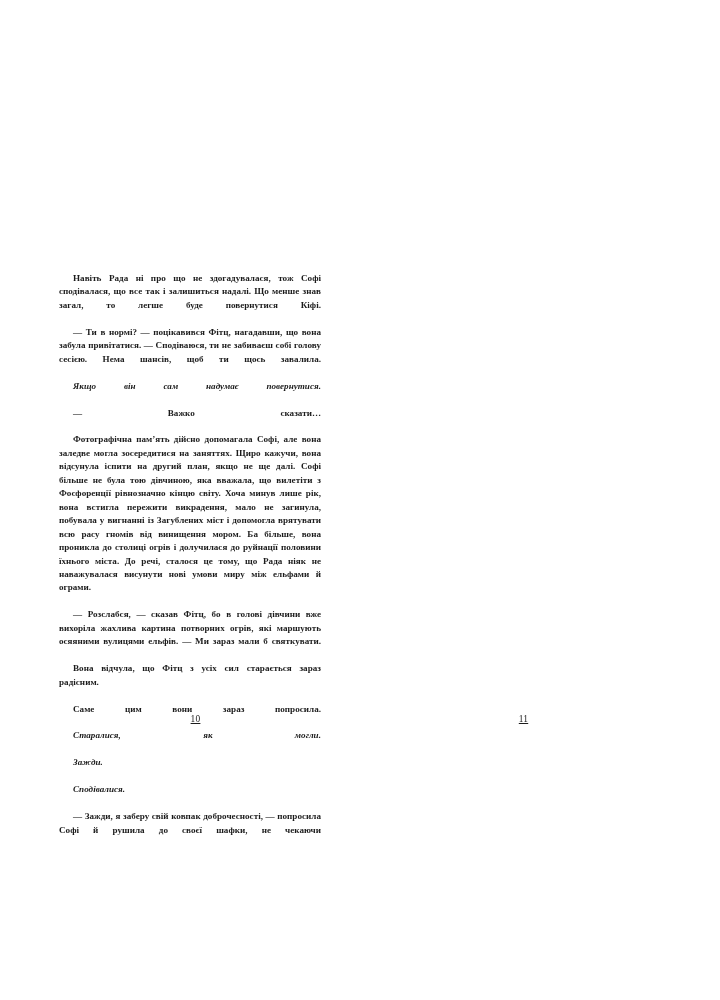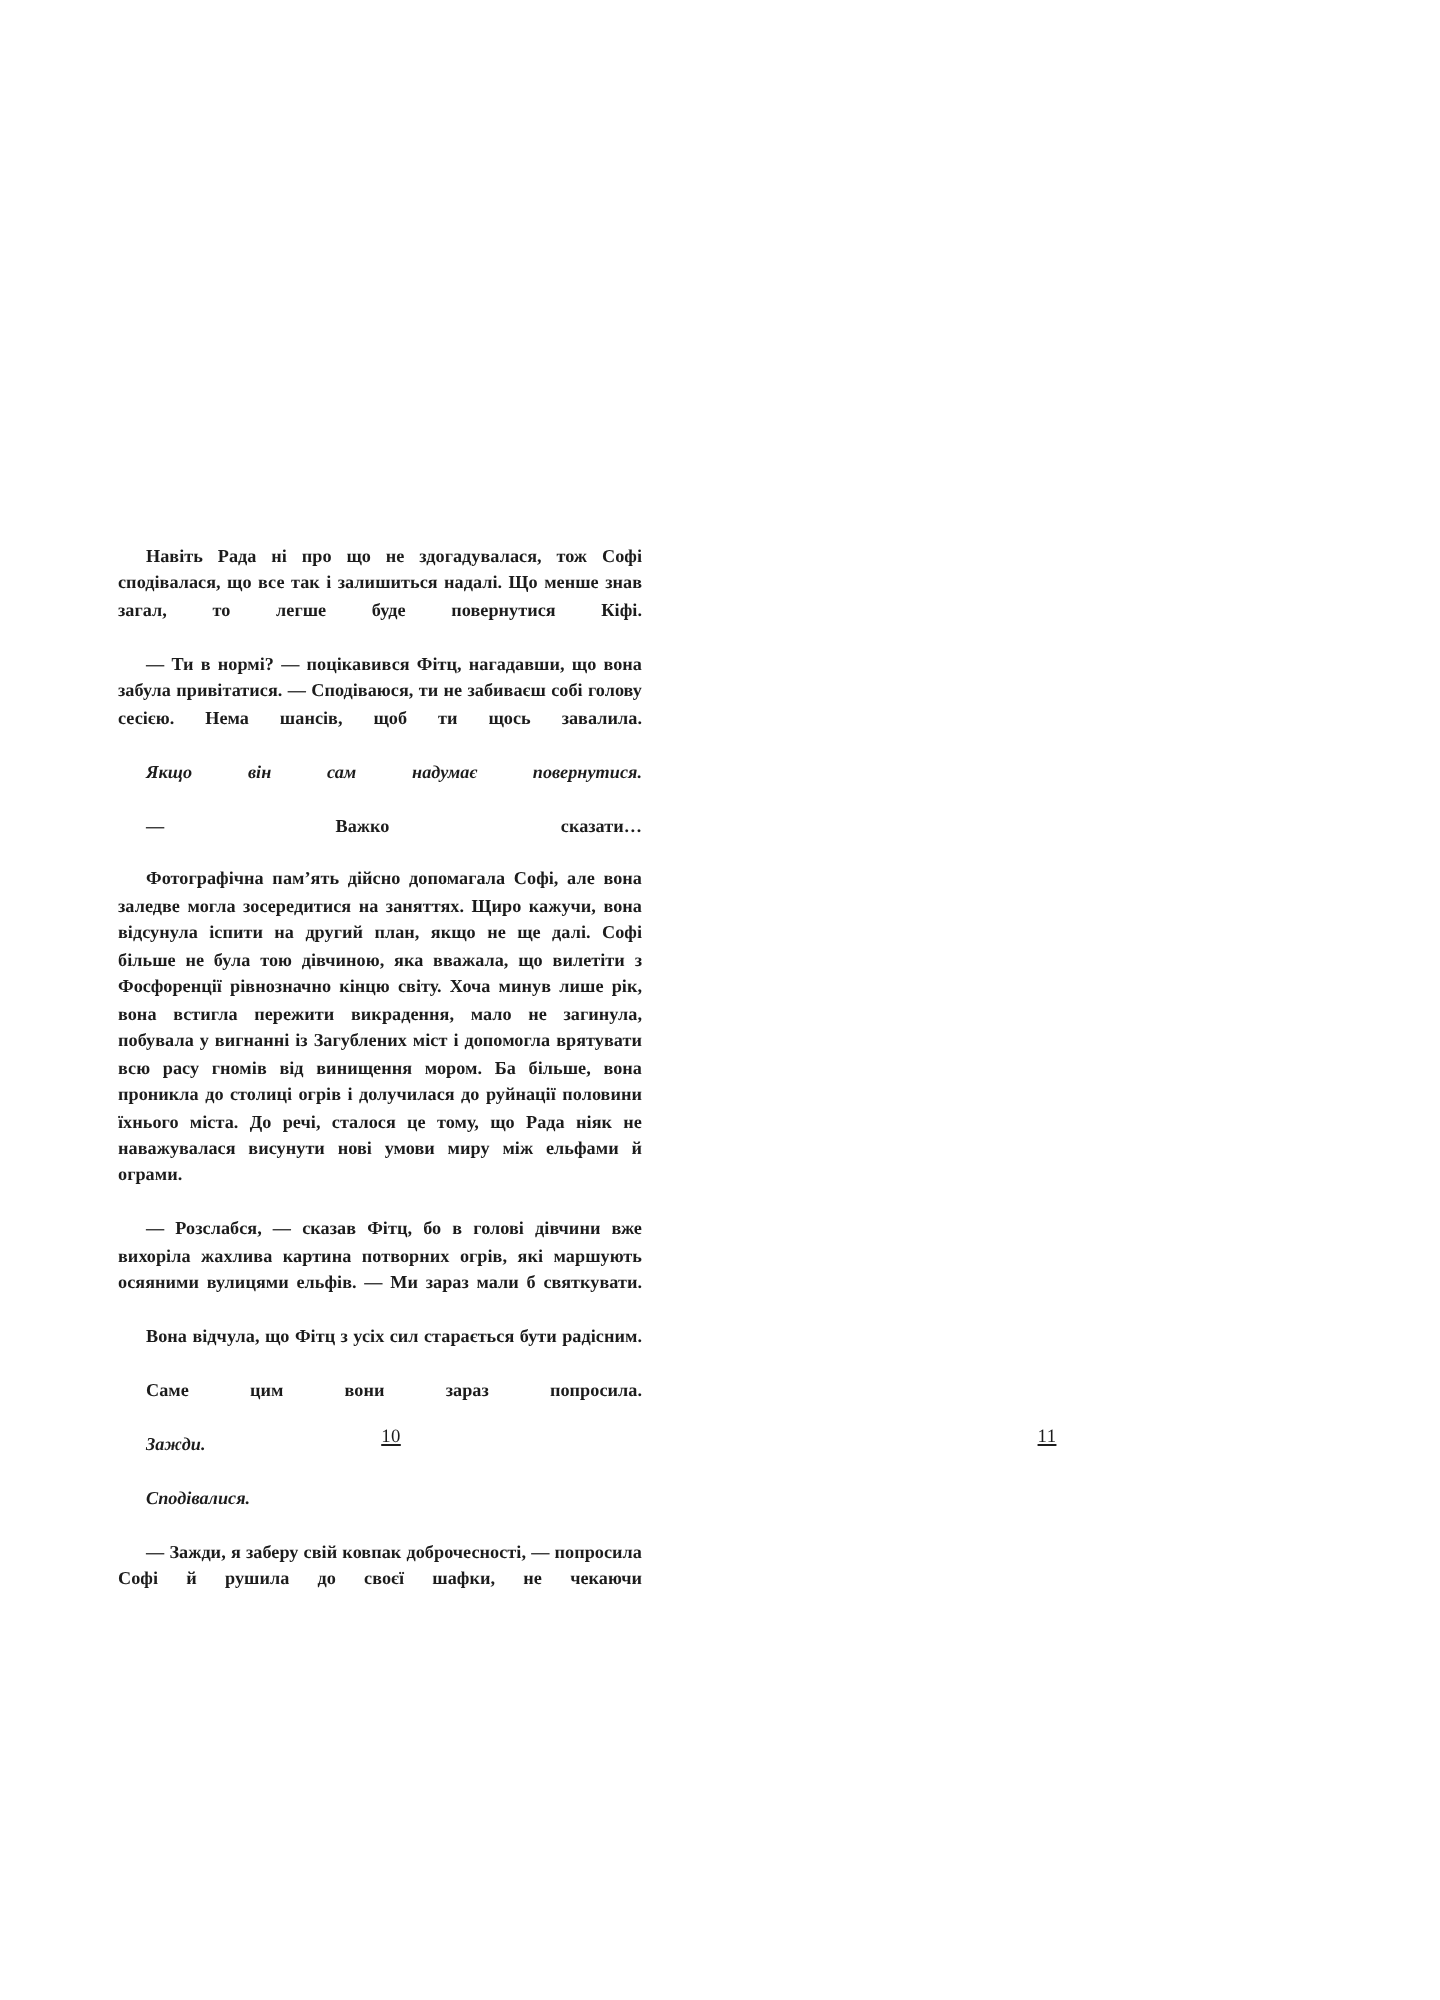--- a/index.html
+++ b/index.html
@@ -95,22 +95,23 @@
 <div class="spread">
 
   <div class="page page-left">
     <div class="textblock">
       <p class="para">Навіть Рада ні про що не здогадувалася, тож Софі сподівалася, що все так і залишиться надалі. Що менше знав загал, то легше буде повернутися Кіфі.</p>
       <p class="para">— Ти в нормі? — поцікавився Фітц, нагадавши, що вона забула привітатися. — Сподіваюся, ти не забиваєш собі голову сесією. Нема шансів, щоб ти щось завалила.</p>
       <p class="para italic">Якщо він сам надумає повернутися.</p>
       <p class="para">— Важко сказати…</p>
       <p class="para">Фотографічна пам’ять дійсно допомагала Софі, але вона заледве могла зосередитися на заняттях. Щиро кажучи, вона відсунула іспити на другий план, якщо не ще далі. Софі більше не була тою дівчиною, яка вважала, що вилетіти з Фосфоренції рівнозначно кінцю світу. Хоча минув лише рік, вона встигла пережити викрадення, мало не загинула, побувала у вигнанні із Загублених міст і допомогла врятувати всю расу гномів від винищення мором. Ба більше, вона проникла до столиці огрів і долучилася до руйнації половини їхнього міста. До речі, сталося це тому, що Рада ніяк не наважувалася висунути нові умови миру між ельфами й ограми.</p>
       <p class="para">— Розслабся, — сказав Фітц, бо в голові дівчини вже вихоріла жахлива картина потворних огрів, які маршують осяяними вулицями ельфів. — Ми зараз мали б святкувати.</p>
-      <p class="para">Вона відчула, що Фітц з усіх сил старається бути радісним.</p>
+      <p class="para">Вона відчула, що Фітц з усіх сил старається зараз радісним.</p>
       <p class="para">Саме цим вони зараз попросила.</p>
+      <p class="para italic">Старалися, як могли.</p>
       <p class="para italic">Зажди.</p>
       <p class="para italic">Сподівалися.</p>
       <p class="para">— Зажди, я заберу свій ковпак доброчесності, — попросила Софі й рушила до своєї шафки, не чекаючи</p>
     </div>
     <div class="folio">10</div>
   </div>
 
   <div class="page page-right">
 
     <div class="folio">11</div>

